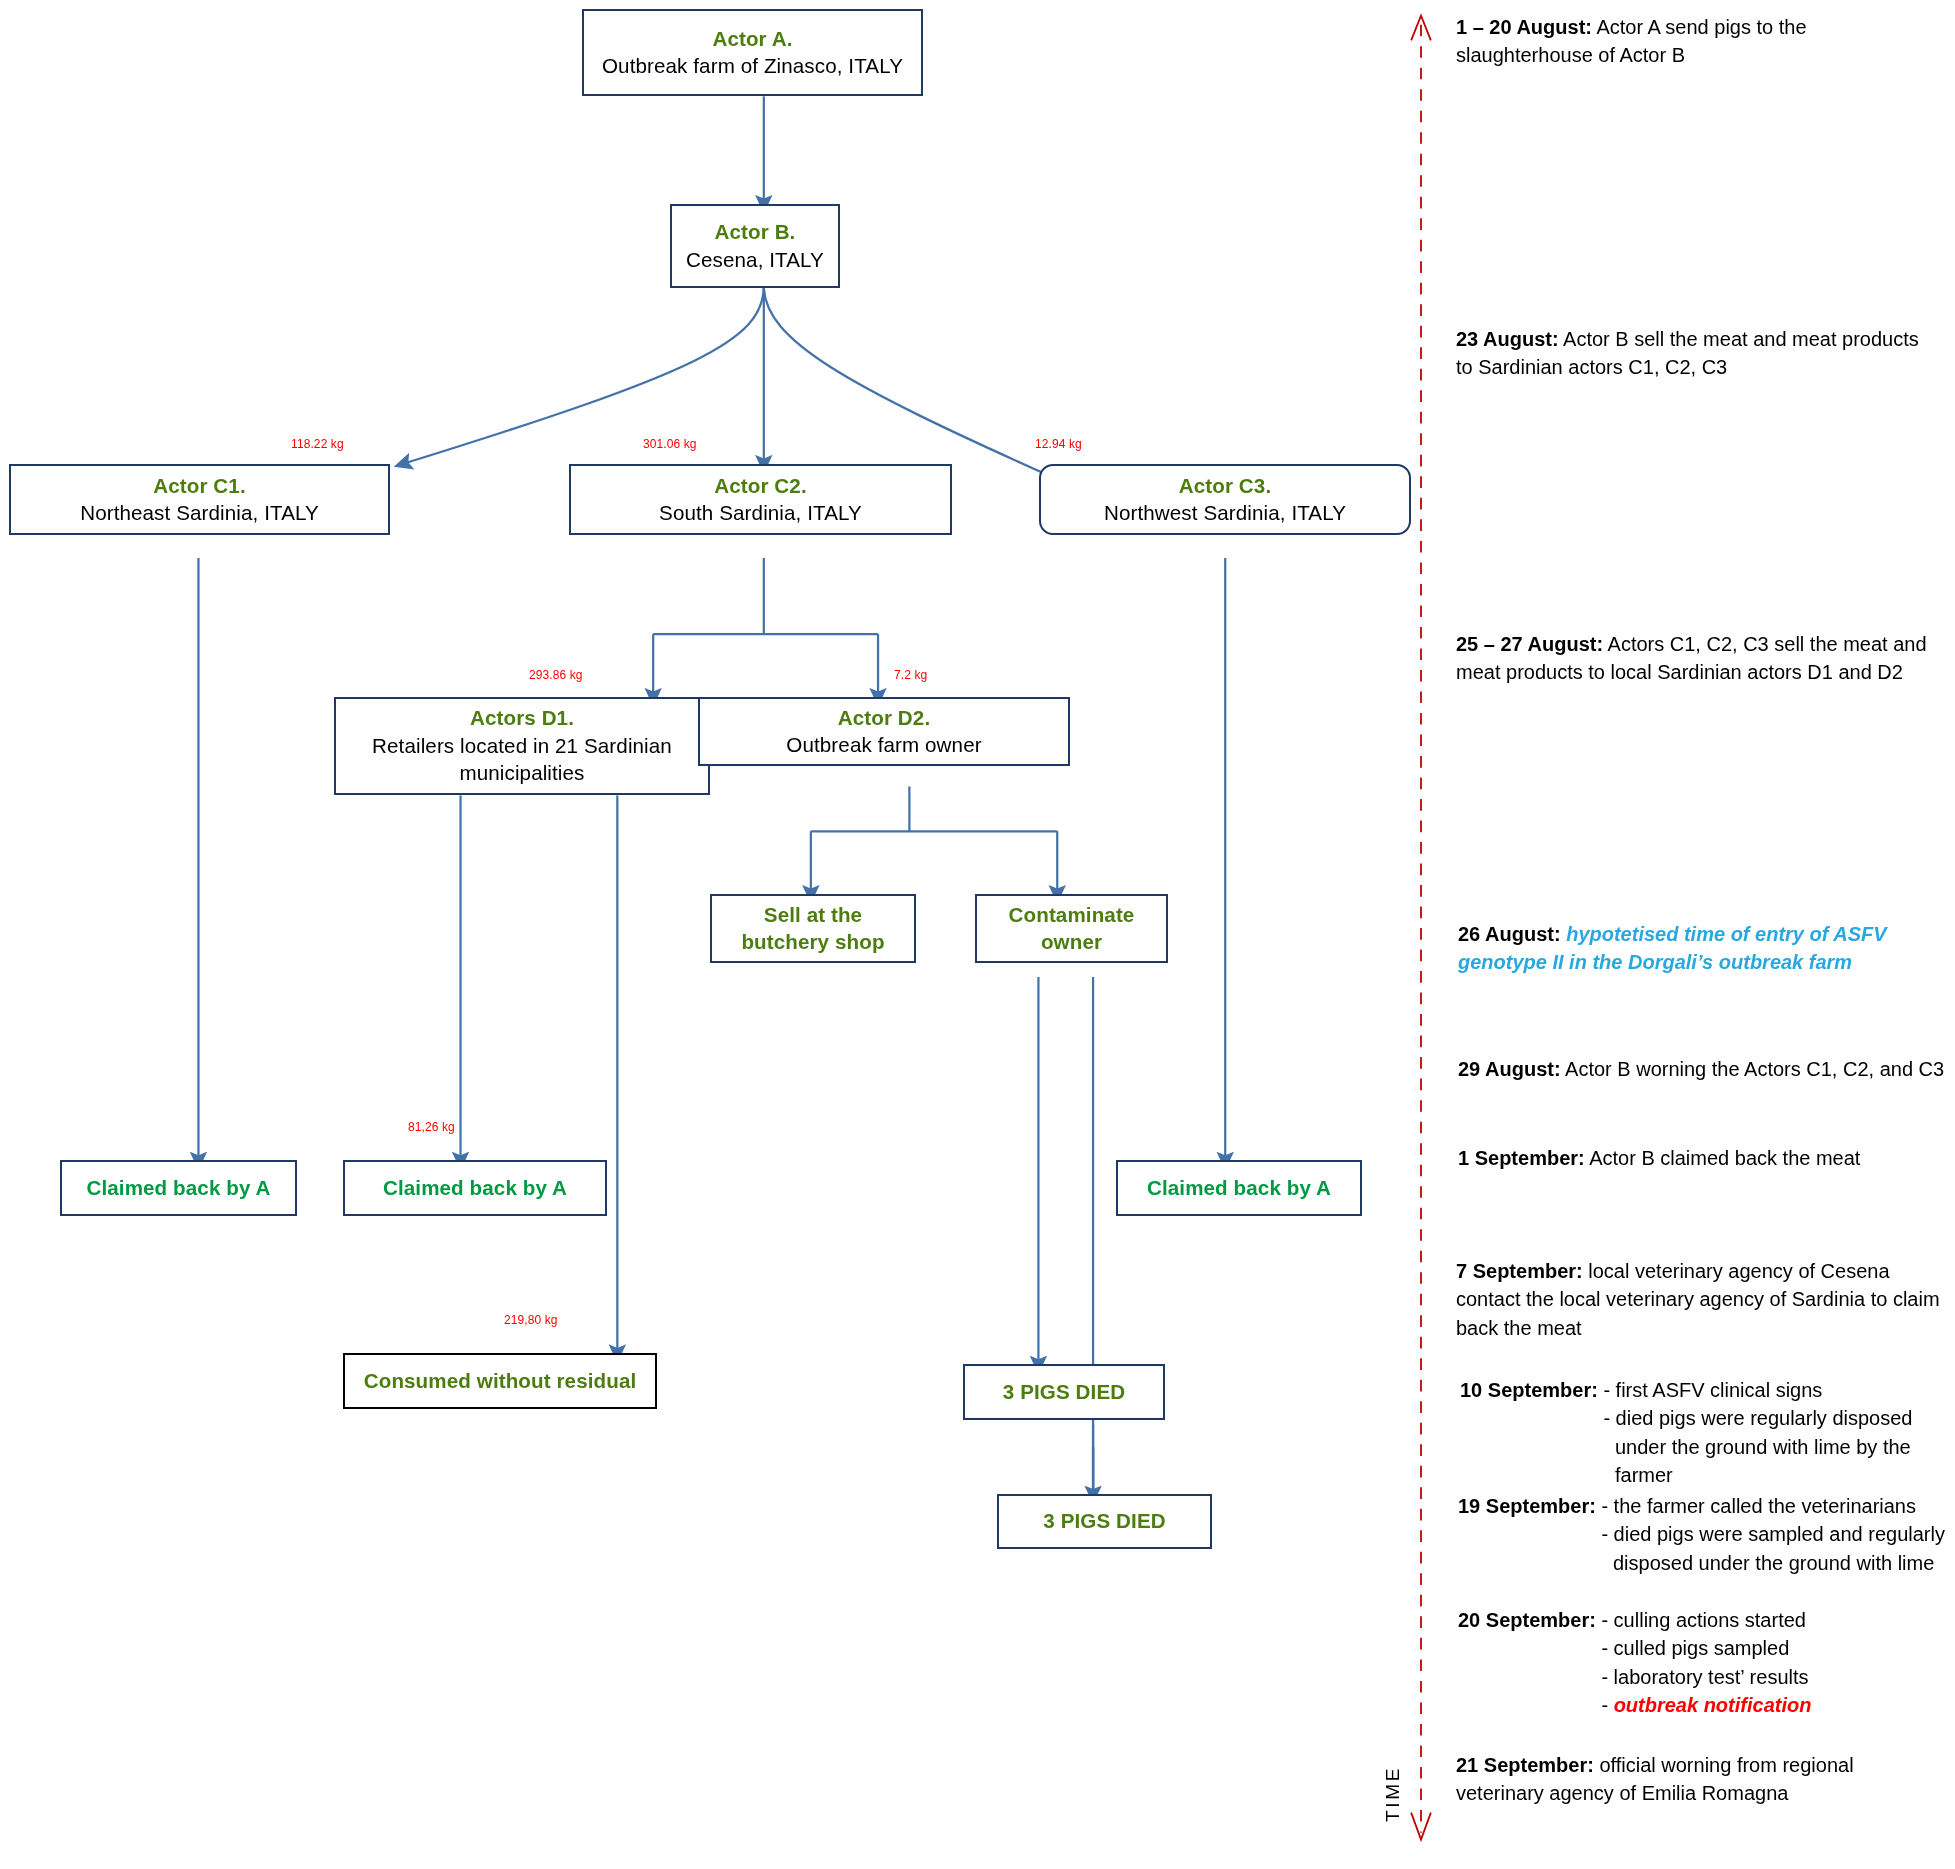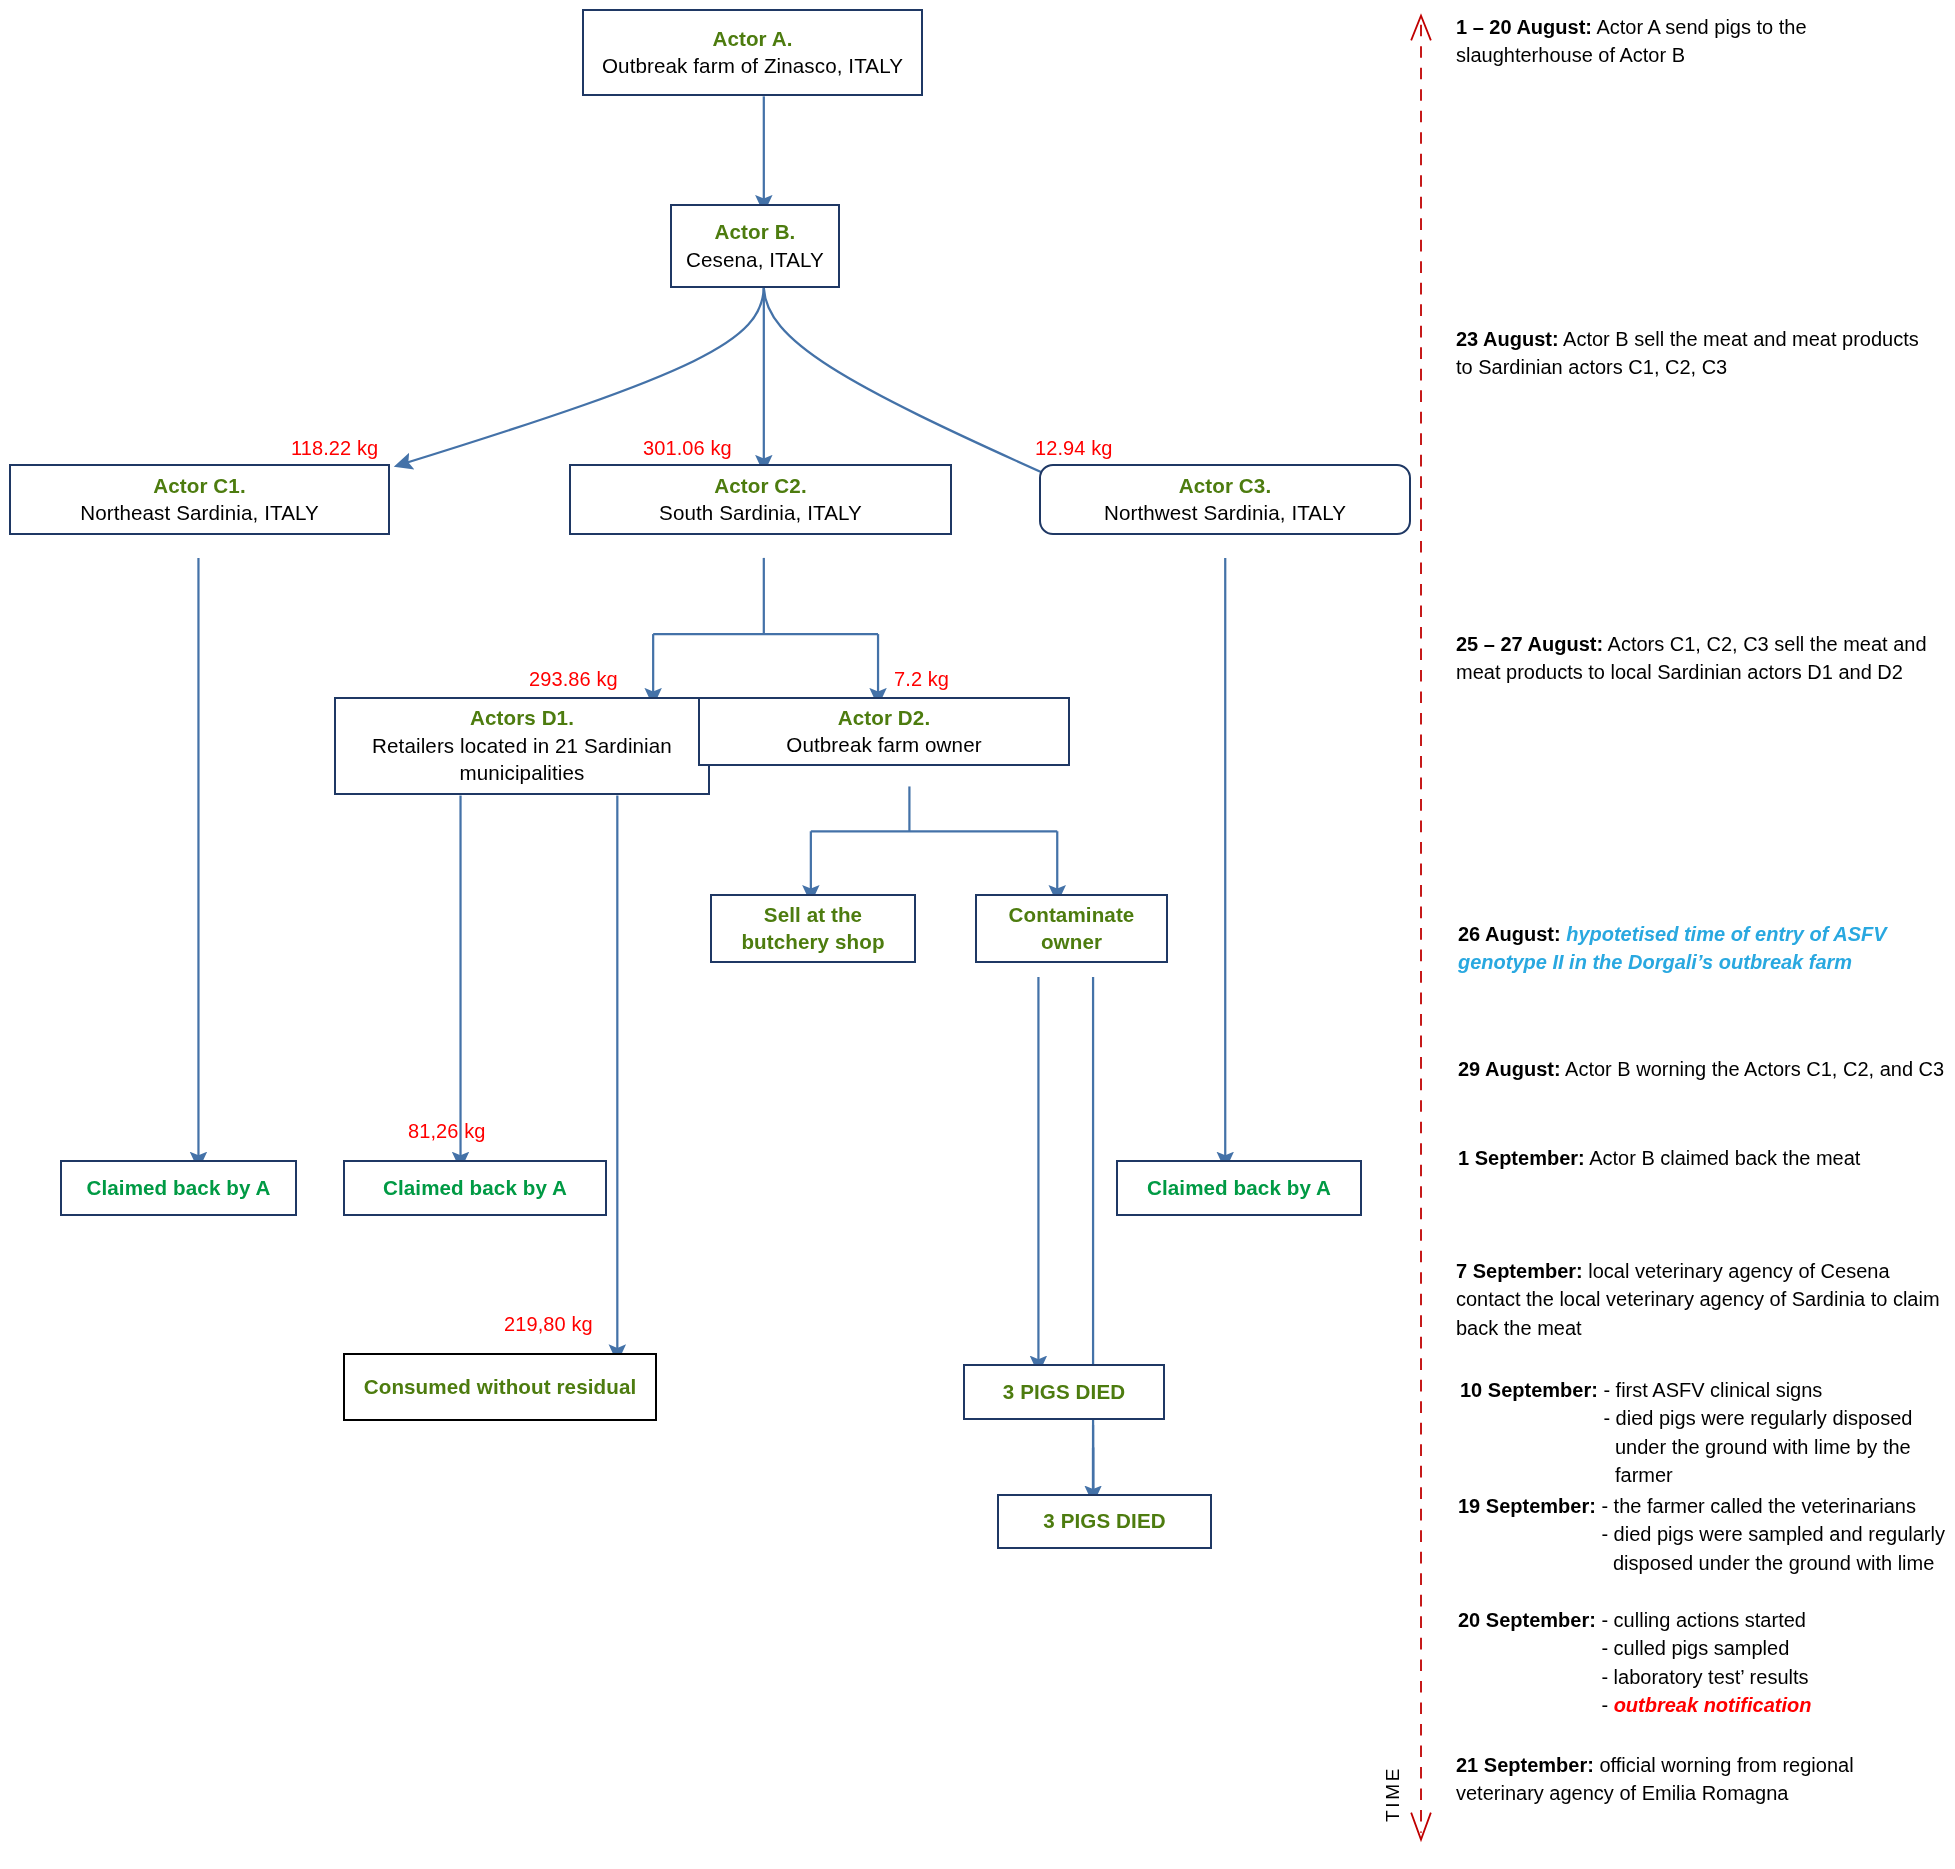--- a/index.html
+++ b/index.html
@@ -54,21 +54,21 @@
     letter-spacing: 0.1px;
   }
   .node.single .ttl { font-weight: bold; }
   .node.green .ttl { color: #009A44; font-weight: bold; }
   .node.blackborder { border-color: #000000; }
 
   
   .kg {
     position: absolute;
     color: #FF0000;
-    font-size: 20px;
+    font-size: 12px;
     font-weight: normal;
     white-space: nowrap;
     z-index: 6;
     letter-spacing: 0.1px;
   }
 
   
   .tl-entry {
     position: absolute;
     color: #000000;
@@ -211,21 +211,21 @@
   </div>
 
   <div class="node single green" style="left:343px; top:1160px; width:264px; height:56px;">
     <div class="ttl">Claimed back by A</div>
   </div>
 
   <div class="node single green" style="left:1116px; top:1160px; width:246px; height:56px;">
     <div class="ttl">Claimed back by A</div>
   </div>
 
-  <div class="node single blackborder" style="left:343px; top:1353px; width:314px; height:68px;">
+  <div class="node single blackborder" style="left:343px; top:1353px; width:314px; height:56px;">
     <div class="ttl">Consumed without residual</div>
   </div>
 
   <div class="node single" style="left:963px; top:1364px; width:202px; height:56px;">
     <div class="ttl">3 PIGS DIED</div>
   </div>
 
   <div class="node single" style="left:997px; top:1494px; width:215px; height:55px;">
     <div class="ttl">3 PIGS DIED</div>
   </div>

